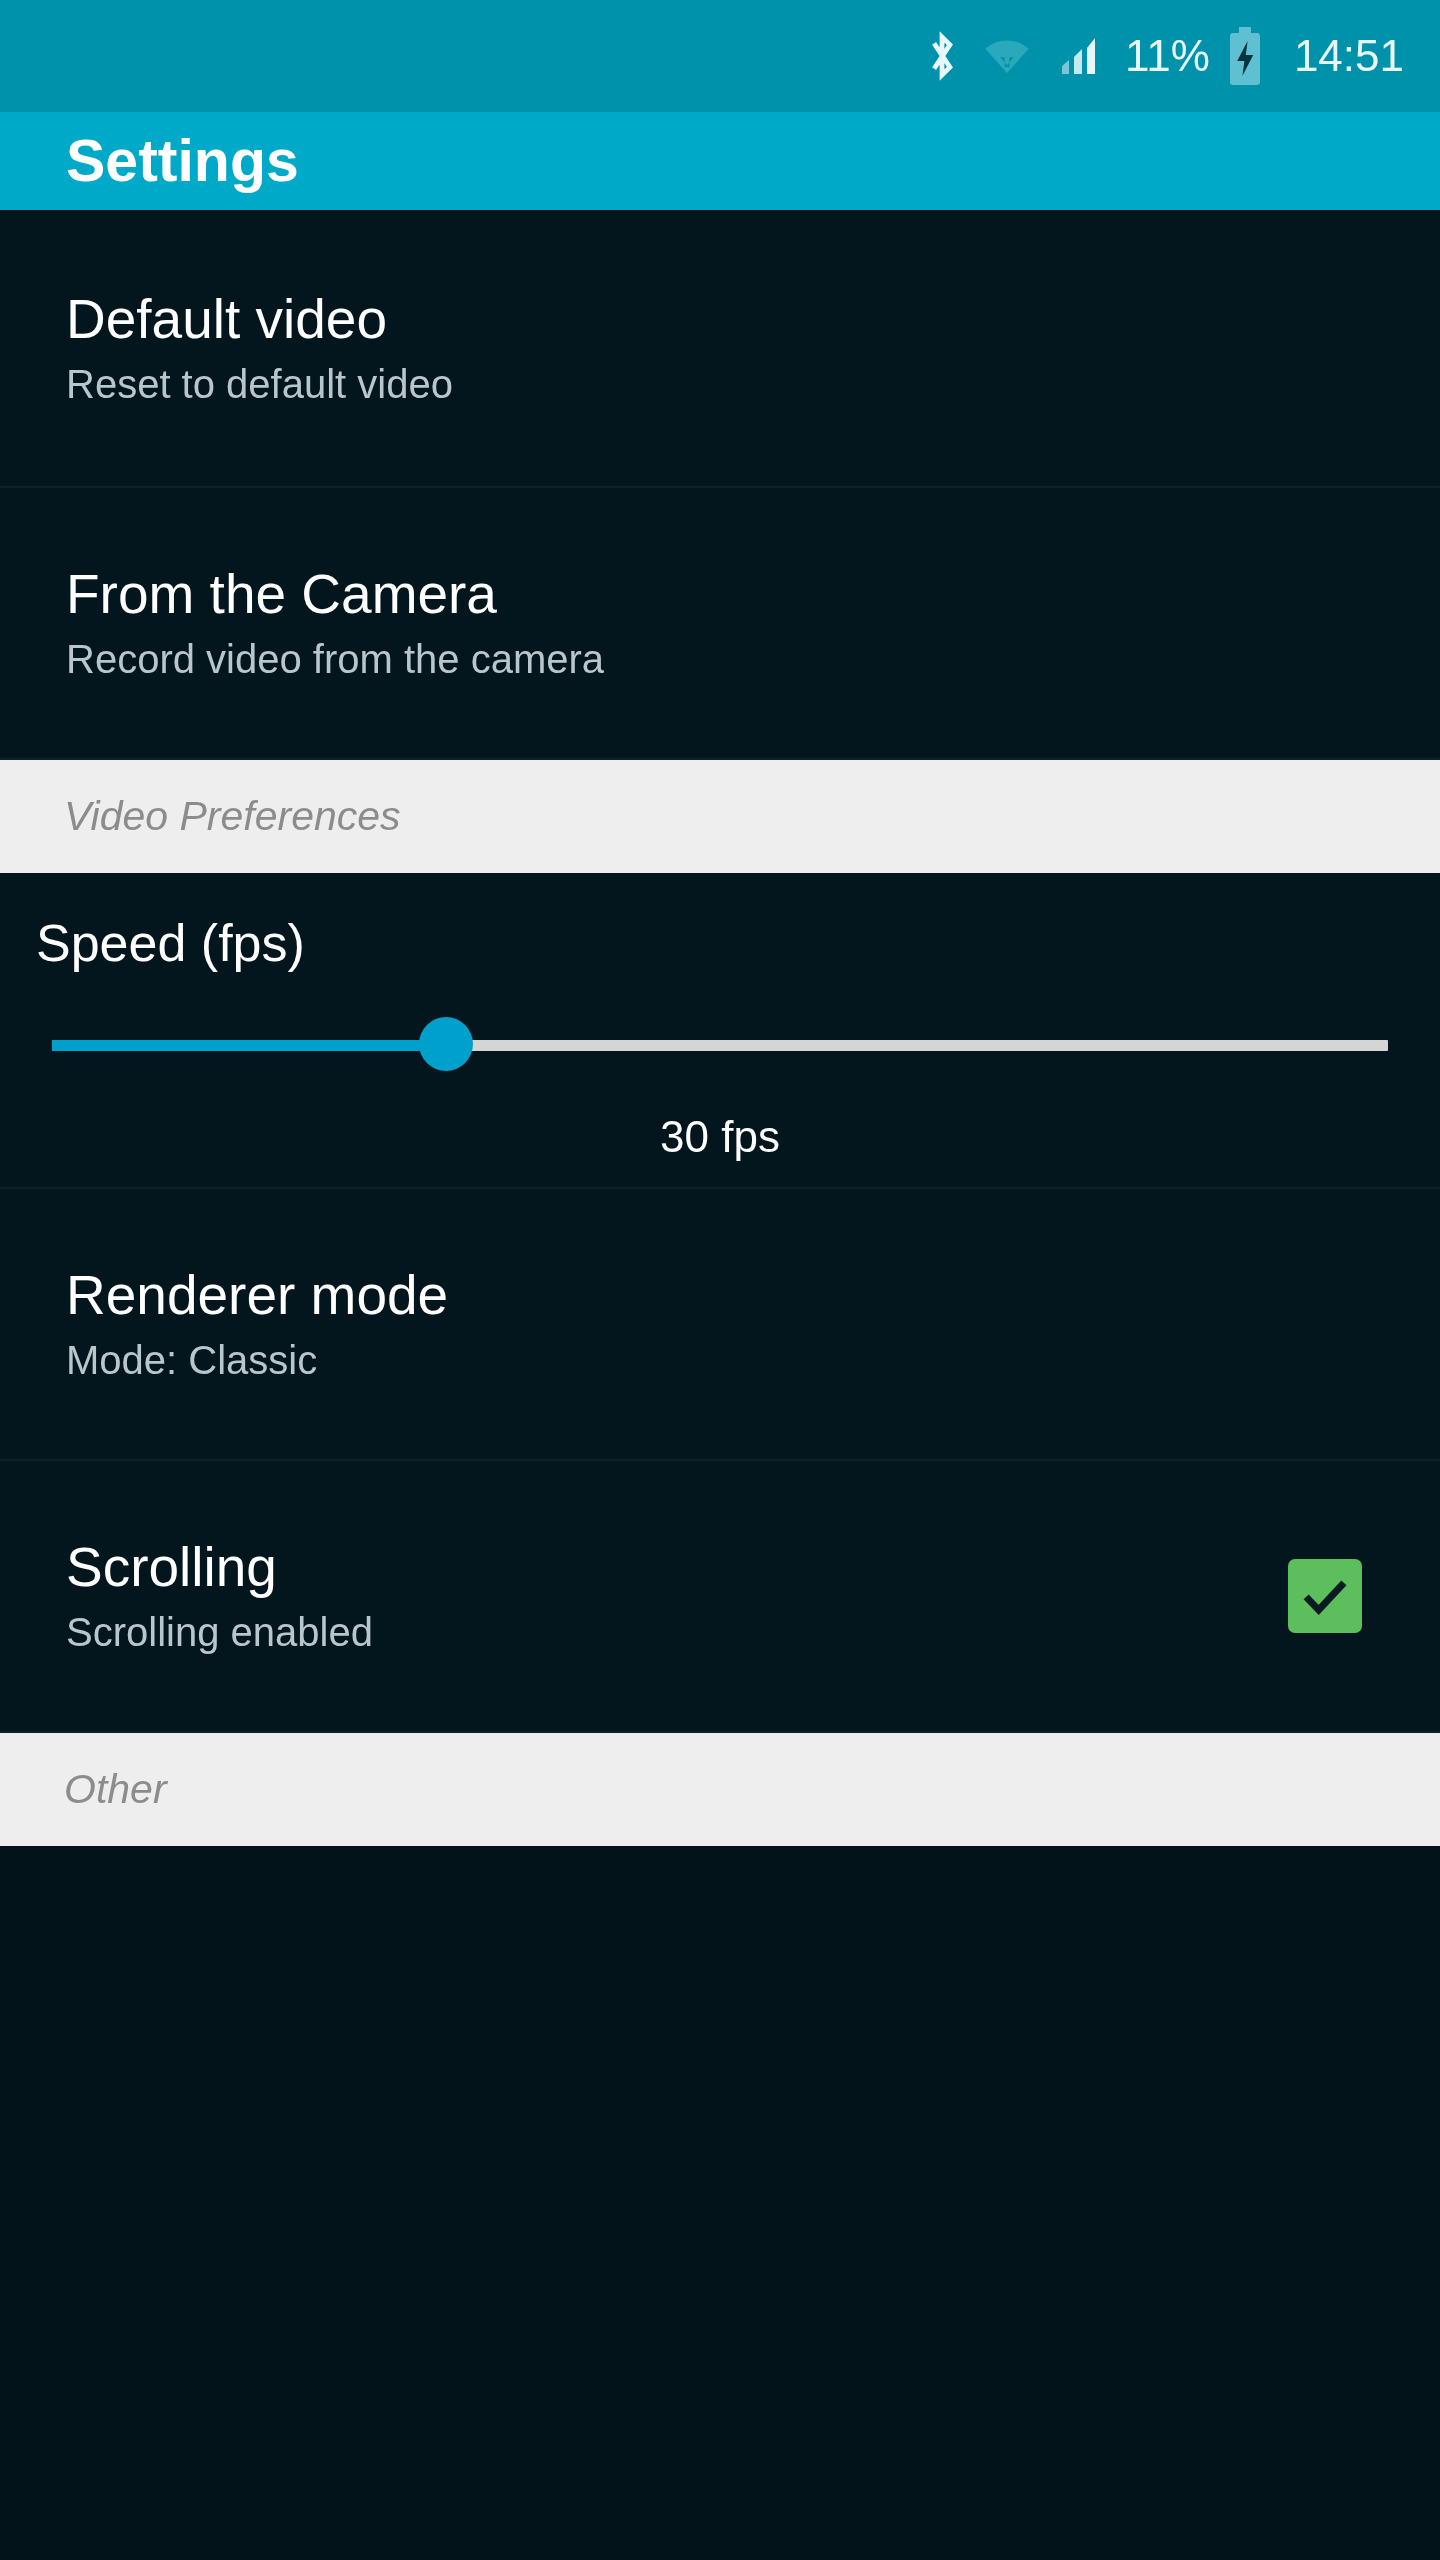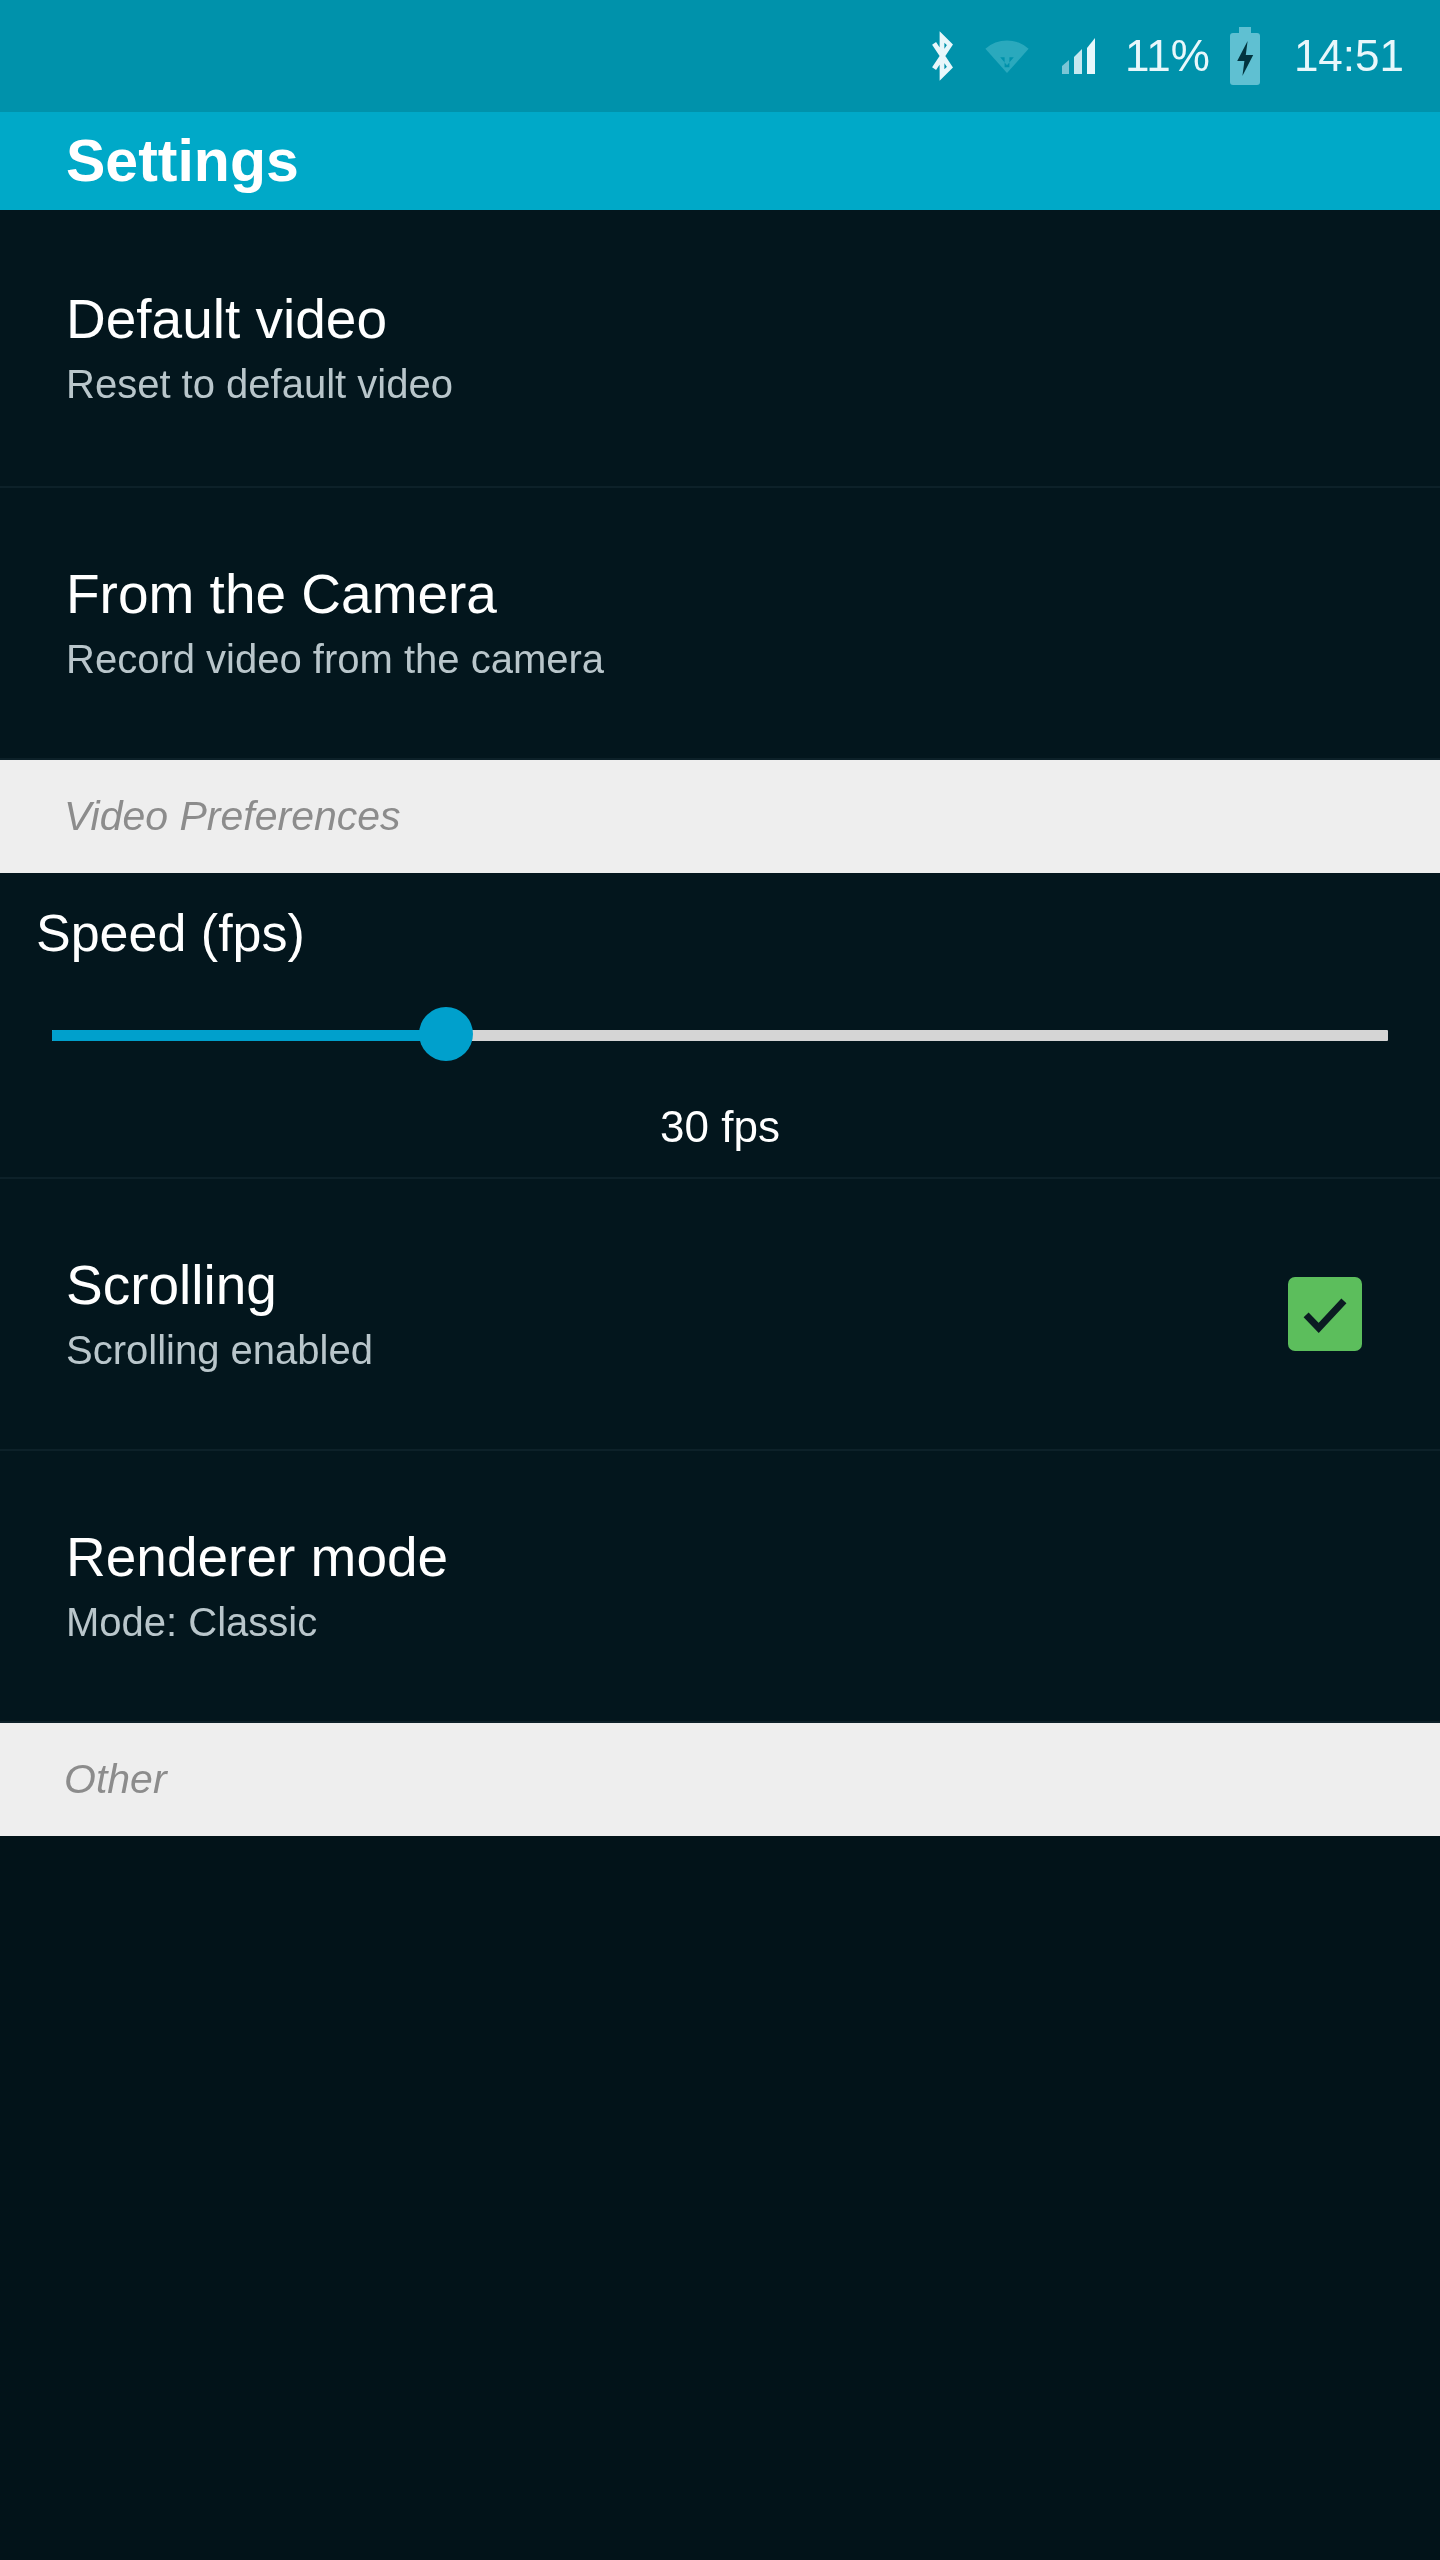--- a/index.html
+++ b/index.html
@@ -126,21 +126,21 @@
     color: #8c8c8c;
     font-size: 41px;
     font-weight: 400;
     line-height: 1;
   }
 
   
   .seek-row {
     background: #03161d;
     border-bottom: 2px solid #0d2129;
-    padding: 34px 0 28px 0;
+    padding: 44px 0 28px 0;
     flex: none;
     display: flex;
     flex-direction: column;
   }
   .seek-title {
     color: #ffffff;
     font-size: 52px;
     line-height: 1;
     padding-left: 36px;
     margin-bottom: 48px;
@@ -289,37 +289,37 @@
         <div class="seek-track"></div>
         <div class="seek-progress" id="seek-progress" style="width: 29.5%;"></div>
         <div class="seek-thumb" id="seek-thumb" style="left: 29.5%;"></div>
       </div>
       <div class="seek-value">30 fps</div>
     </div>
 
 
     <div class="pref-row h-std">
       <div class="pref-text">
+        <div class="pref-title">Renderer mode</div>
+        <div class="pref-summary">Mode: Classic</div>
+      </div>
+    </div>
+
+    <div class="pref-row h-std">
+      <div class="pref-text">
         <div class="pref-title">Scrolling</div>
         <div class="pref-summary">Scrolling enabled</div>
       </div>
       <div class="checkbox on">
         <svg width="54" height="54" viewBox="0 0 24 24">
           <path d="M3.6 12.4 L9.2 18.2 L20.4 6.2" stroke="#0b1b22" stroke-width="3.1" fill="none" stroke-linecap="butt" stroke-linejoin="miter"></path>
         </svg>
       </div>
     </div>
 
-    <div class="pref-row h-std">
-      <div class="pref-text">
-        <div class="pref-title">Renderer mode</div>
-        <div class="pref-summary">Mode: Classic</div>
-      </div>
-    </div>
-
     <div class="section-header">
       <div class="section-header-label">Other</div>
     </div>
 
     <div class="filler"></div>
   </div>
 
 </div>
 
 </body></html>

